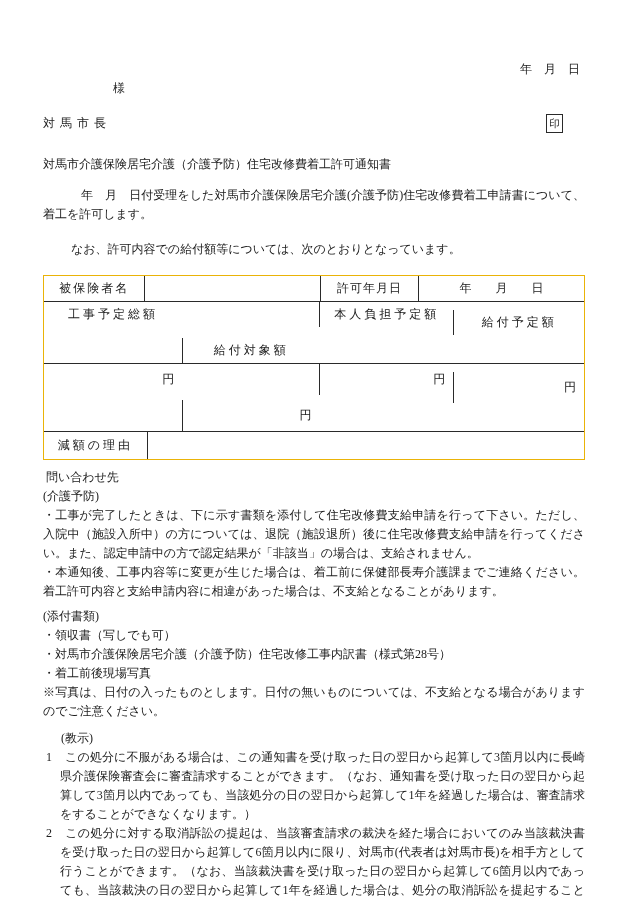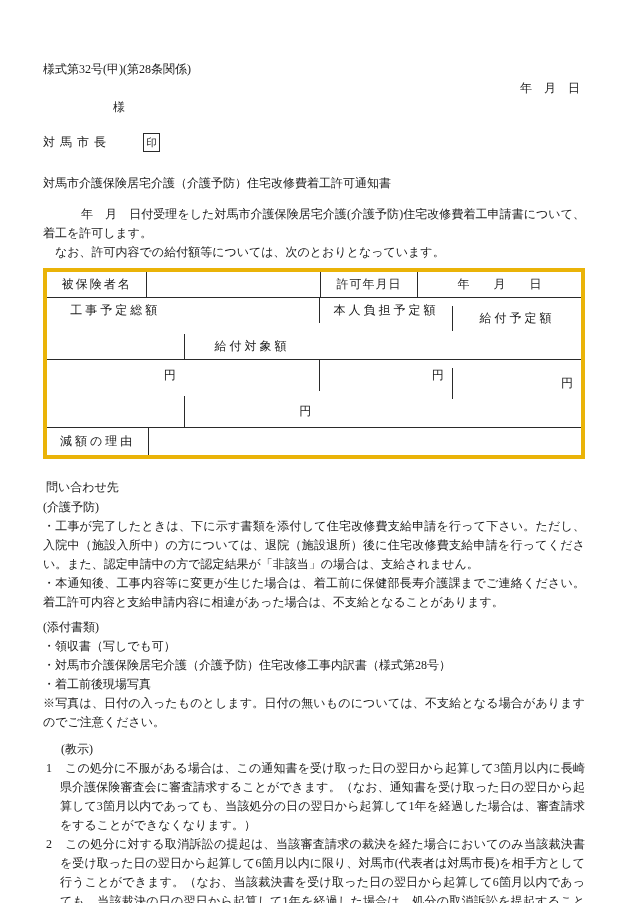--- a/index.html
+++ b/index.html
@@ -19,41 +19,41 @@
     height: 903px;
     padding: 60px 45px 20px 43px;
   }
   .form-number { text-align: left; }
   .date-line { text-align: right; padding-right: 5px; }
   .addressee { padding-left: 70px; }
   .issuer-line {
     margin-top: 16px;
     margin-right: 22px;
     display: flex;
-    justify-content: flex-start;
+    justify-content: space-between;
     align-items: center;
   }
   .issuer-title { letter-spacing: 1px; }
   .seal-box {
     margin-left: 36px;
     width: 15px;
     height: 17px;
     border: 1px solid #2a2a2a;
     font-size: 10.5px;
     line-height: 17px;
     text-align: center;
     display: inline-block;
   }
   .doc-title { margin-top: 22px; }
   .para { text-align: justify; text-justify: inter-ideograph; }
   .para-1 { margin-top: 12px; text-indent: 38px; }
   .para-2 { text-indent: 12px; }
 
   
-  .ftable { margin-top: 6px; border: 4px solid #eab308; }
+  .ftable { margin-top: 6px; border: 1px solid #eab308; }
   .trow { display: flex; }
   .trow + .trow { border-top: 1px solid #2a2a2a; }
   .tcell {
     box-sizing: border-box;
     display: flex;
     align-items: center;
     justify-content: center;
     overflow: hidden;
   }
   .tcell + .tcell { border-left: 1px solid #2a2a2a; }
@@ -66,55 +66,54 @@
   .r1c4 { flex: 1 1 auto; }
   .r2c1 { flex: 0 0 25.6%; }
   .r2c2 { flex: 0 0 25.4%; margin-top: 36px; }
   .r2c3 { flex: 0 0 24.8%; }
   .r2c4 { flex: 1 1 auto; margin-top: 8px; }
   .hdr { letter-spacing: 3px; }
   .yen { justify-content: flex-end; padding-right: 8px; }
   .r4c1 { flex: 0 0 19%; letter-spacing: 3px; }
   .r4c2 { flex: 1 1 auto; }
 
-  .contact { margin-top: 20px; padding-left: 3px; font-family: Liberation Mono, monospace; }
+  .contact { margin-top: 8px; padding-left: 3px; }
   .cautions-heading { }
   .caution-item { text-align: justify; text-justify: inter-ideograph; }
   .attachments { margin-top: 6px; }
   .attachments-note { text-align: justify; text-justify: inter-ideograph; }
   .instructions { margin-top: 8px; }
   .instructions-heading { padding-left: 18px; }
   .num-item {
     padding-left: 17px;
     text-indent: -14px;
     text-align: justify;
     text-justify: inter-ideograph;
   }
   .num-item .num { margin-right: 13px; }
 </style>
 </head>
 <body>
 
 <div class="page">
 
-  <div class="form-number">様式第32号(甲)(第28条関係)</div>
 
   <div class="date-line">年　月　日</div>
 
   <div class="addressee">様</div>
 
   <div class="issuer-line">
     <span class="issuer-title">対 馬 市 長</span>
     <span class="seal-box">印</span>
   </div>
 
   <div class="doc-title">対馬市介護保険居宅介護（介護予防）住宅改修費着工許可通知書</div>
 
   <p class="para para-1" style="margin:12px 0 0 0;">年　月　日付受理をした対馬市介護保険居宅介護(介護予防)住宅改修費着工申請書について、着工を許可します。</p>
-  <p class="para para-2" style="margin:0;">なお、許可内容での給付額等については、次のとおりとなっています。</p>
+  <p class="para para-2" style="margin:16px;">なお、許可内容での給付額等については、次のとおりとなっています。</p>
 
   <div class="ftable">
     <div class="trow row-1">
       <div class="tcell r1c1">被保険者名</div>
       <div class="tcell r1c2"></div>
       <div class="tcell r1c3">許可年月日</div>
       <div class="tcell r1c4">年　　月　　日</div>
     </div>
     <div class="trow row-2">
       <div class="tcell r2c1 hdr">工事予定総額</div>

